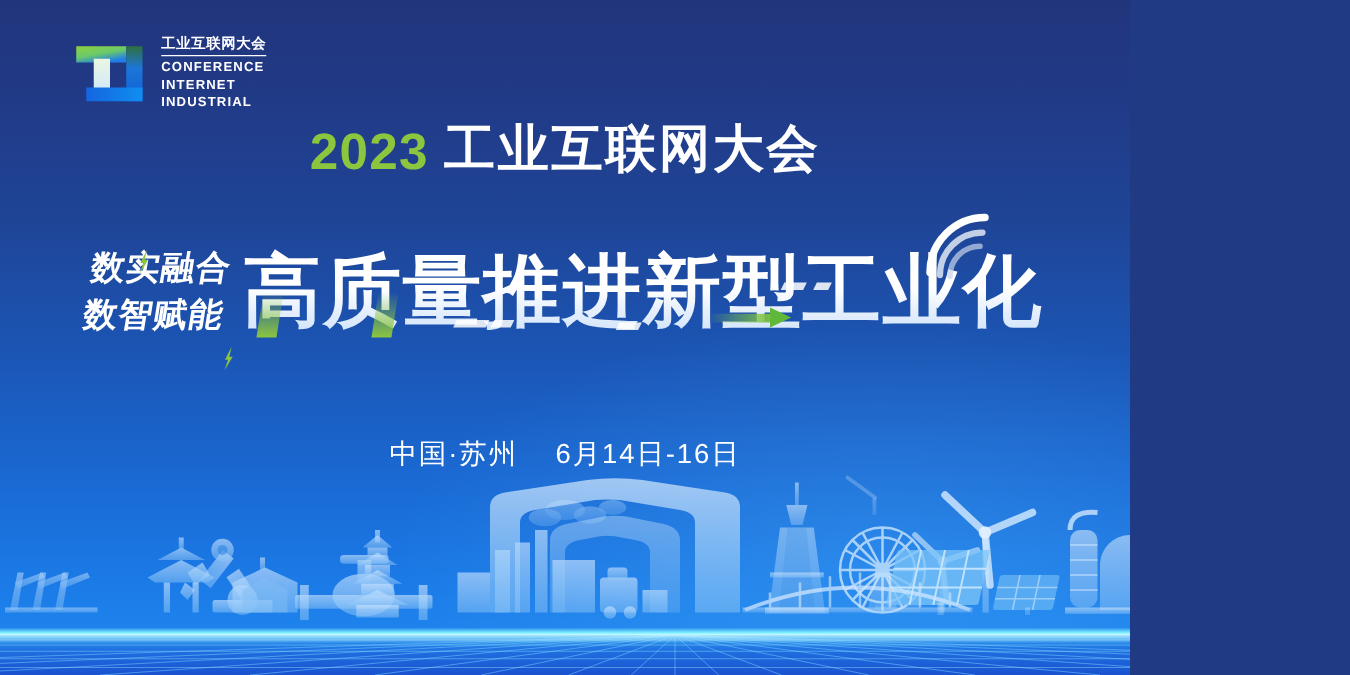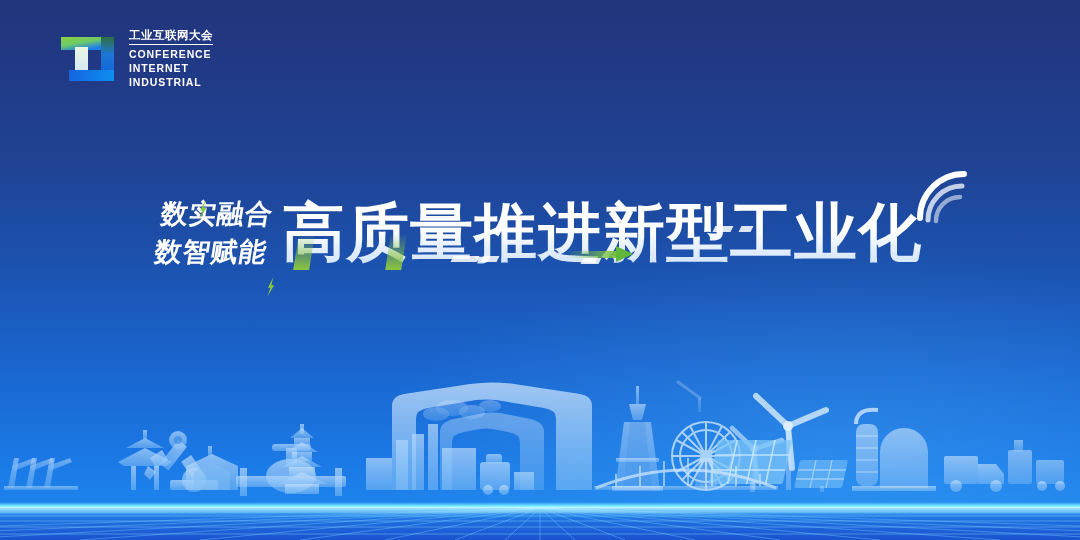--- a/index.html
+++ b/index.html
@@ -5,21 +5,21 @@
   * { margin:0; padding:0; box-sizing:border-box; }
   html,body { width:1080px; height:540px; overflow:hidden; }
   body {
     font-family:"Liberation Sans","DejaVu Sans",sans-serif;
     background:#203a84;
   }
 
   
   .poster{
     position:relative;
-    width:1080px; height:540px;
+    width:904px; height:540px;
     overflow:hidden;
     background:
       linear-gradient(to bottom,
         #21357c 0%,
         #213a86 14%,
         #1f4496 32%,
         #1b55b4 52%,
         #1a68d2 70%,
         #1b7ae6 86%,
         #1f86ef 96%,
@@ -214,20 +214,23 @@
       </svg>
     </div>
     <div class="logo-text">
       <span class="logo-cn">工业互联网大会</span>
       <span class="logo-en">CONFERENCE</span>
       <span class="logo-en">INTERNET</span>
       <span class="logo-en">INDUSTRIAL</span>
     </div>
   </div>
 
+  <div class="title-row">
+    <span class="title-year">2023</span><span class="title-cn">工业互联网大会</span>
+  </div>
 
   <div class="slogan">
     <div class="slogan-small">
       <span class="ln">
         <span>数实融合</span>
         <i class="bolt b1"></i>
       </span>
       <span class="ln">
         <span>数智赋能</span>
         <i class="bolt b2"></i>
@@ -253,20 +256,23 @@
   <div class="wifi">
     <svg viewBox="0 0 58 56" width="58" height="56" aria-hidden="true">
       <g fill="none" stroke-linecap="round">
         <path d="M6 50 A44 44 0 0 1 50 6" stroke="#ffffff" stroke-width="6" opacity="1"></path>
         <path d="M10 50 A34 34 0 0 1 44 16" stroke="#dfe7f5" stroke-width="5" opacity=".85" transform="translate(4,2)"></path>
         <path d="M16 50 A24 24 0 0 1 40 26" stroke="#c8d4ea" stroke-width="4.5" opacity=".7" transform="translate(6,3)"></path>
       </g>
     </svg>
   </div>
 
+  <div class="meta">
+    <span>中国·苏州</span><span class="gap"></span><span>6月14日-16日</span>
+  </div>
 
   <div class="skyline">
     <svg viewBox="0 0 1080 150" width="1080" height="150" aria-hidden="true">
       <defs>
         <linearGradient id="sil" x1="0" y1="0" x2="0" y2="1">
           <stop offset="0%" stop-color="#cfe6ff" stop-opacity=".62"></stop>
           <stop offset="60%" stop-color="#a8d3fb" stop-opacity=".55"></stop>
           <stop offset="100%" stop-color="#8ec6f8" stop-opacity=".48"></stop>
         </linearGradient>
         <linearGradient id="silL" x1="0" y1="0" x2="0" y2="1">

